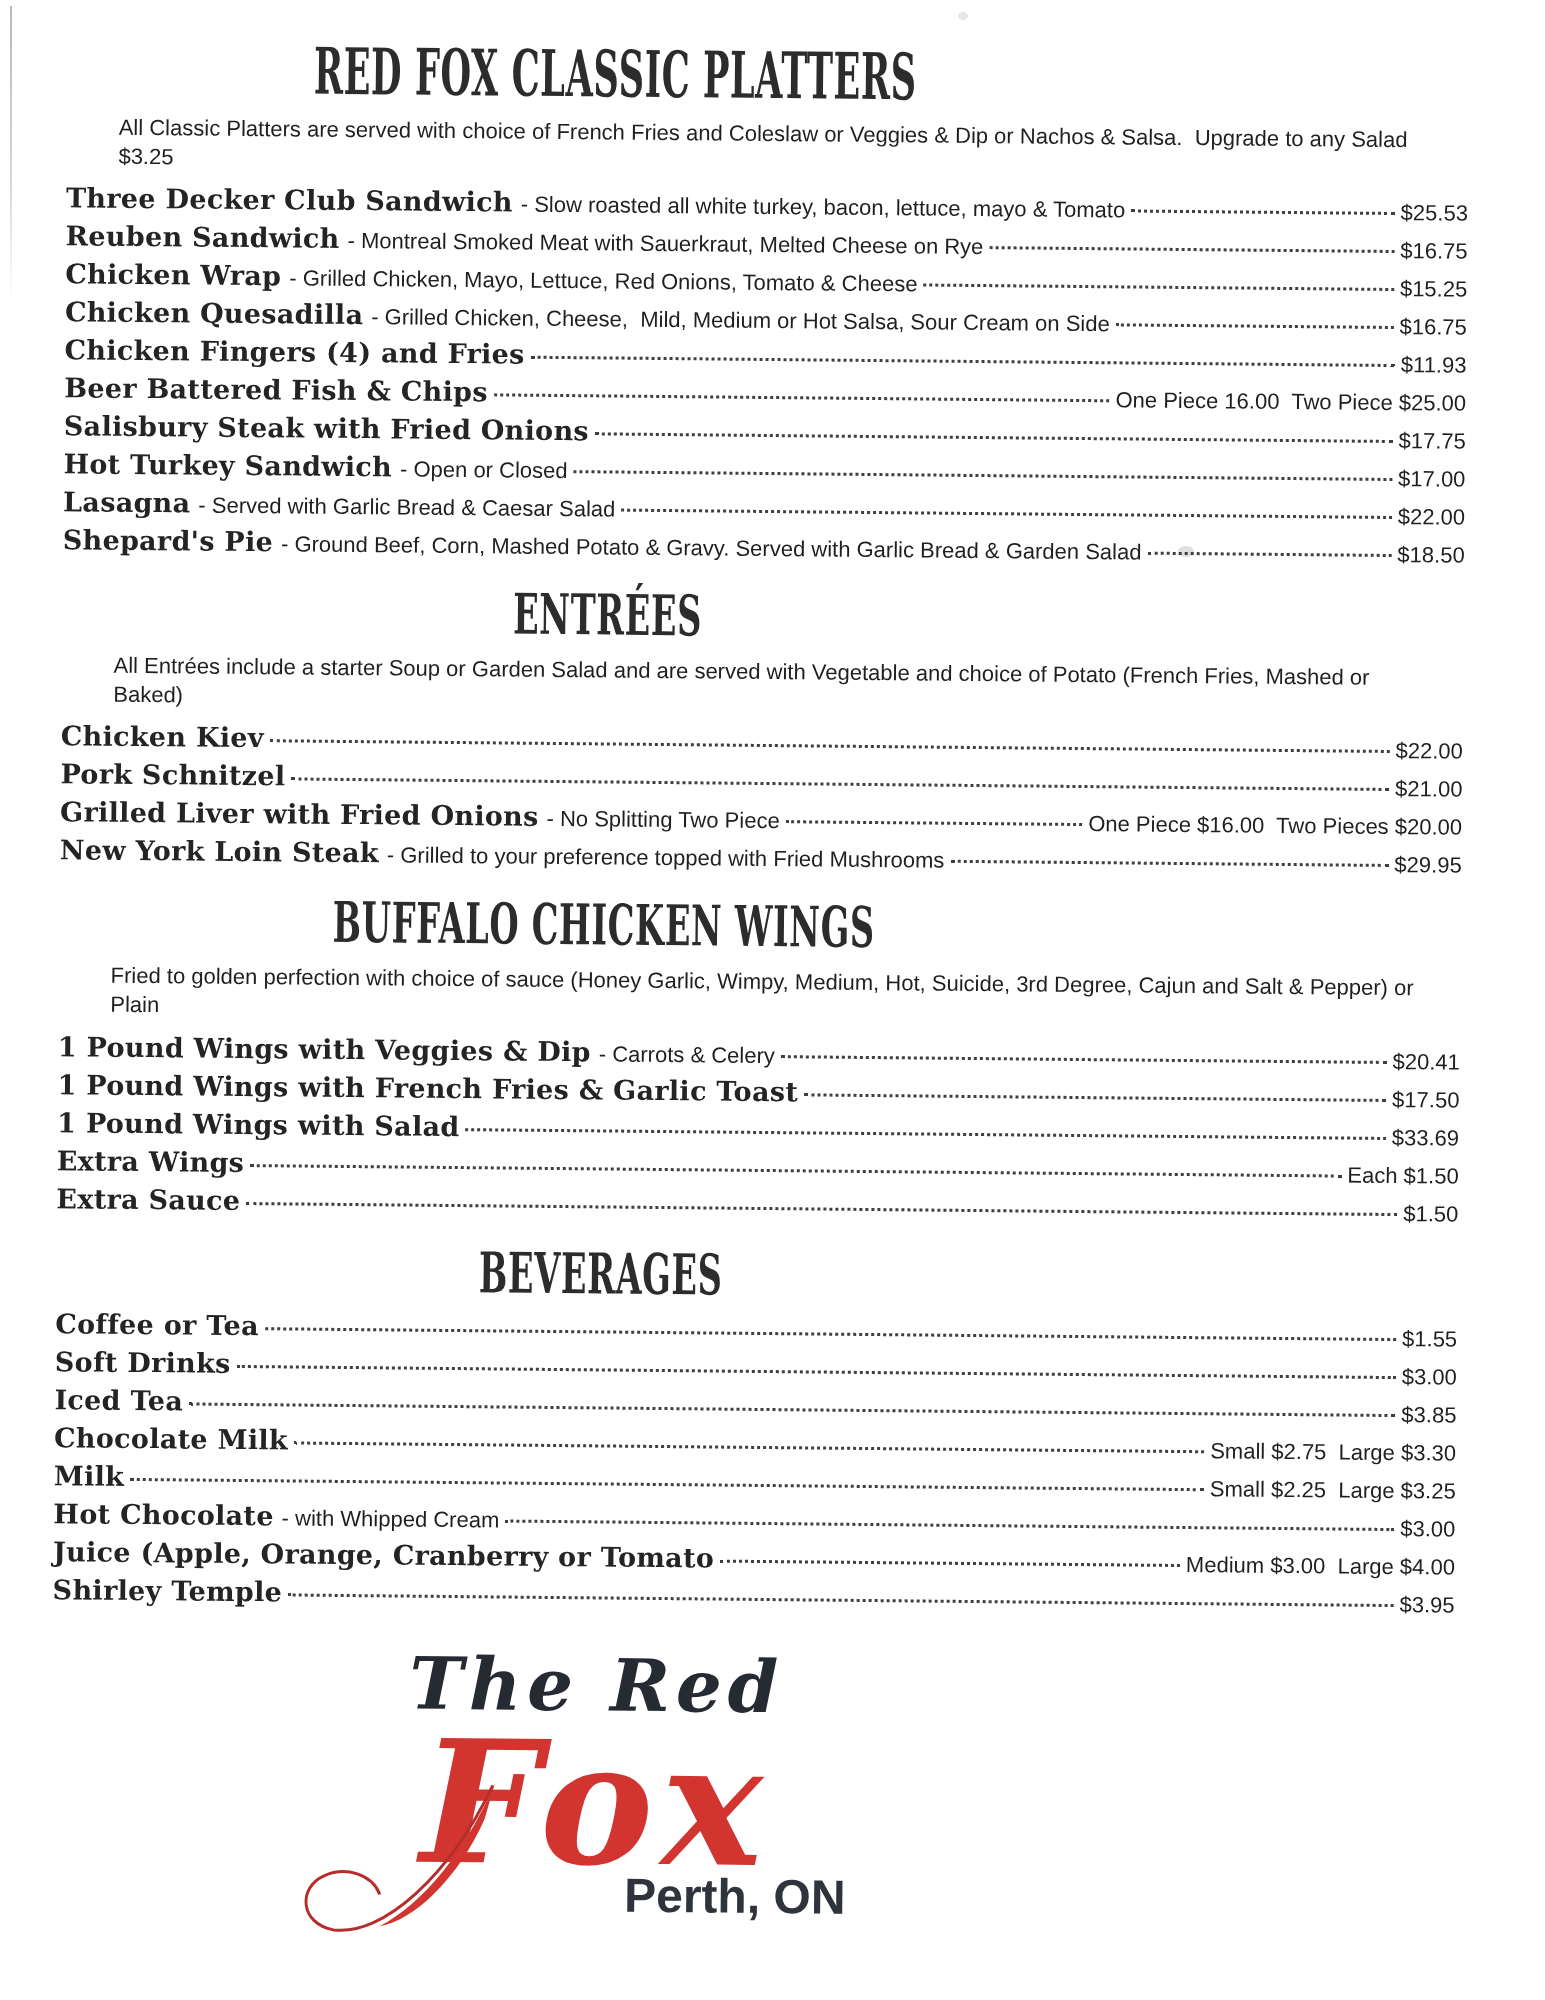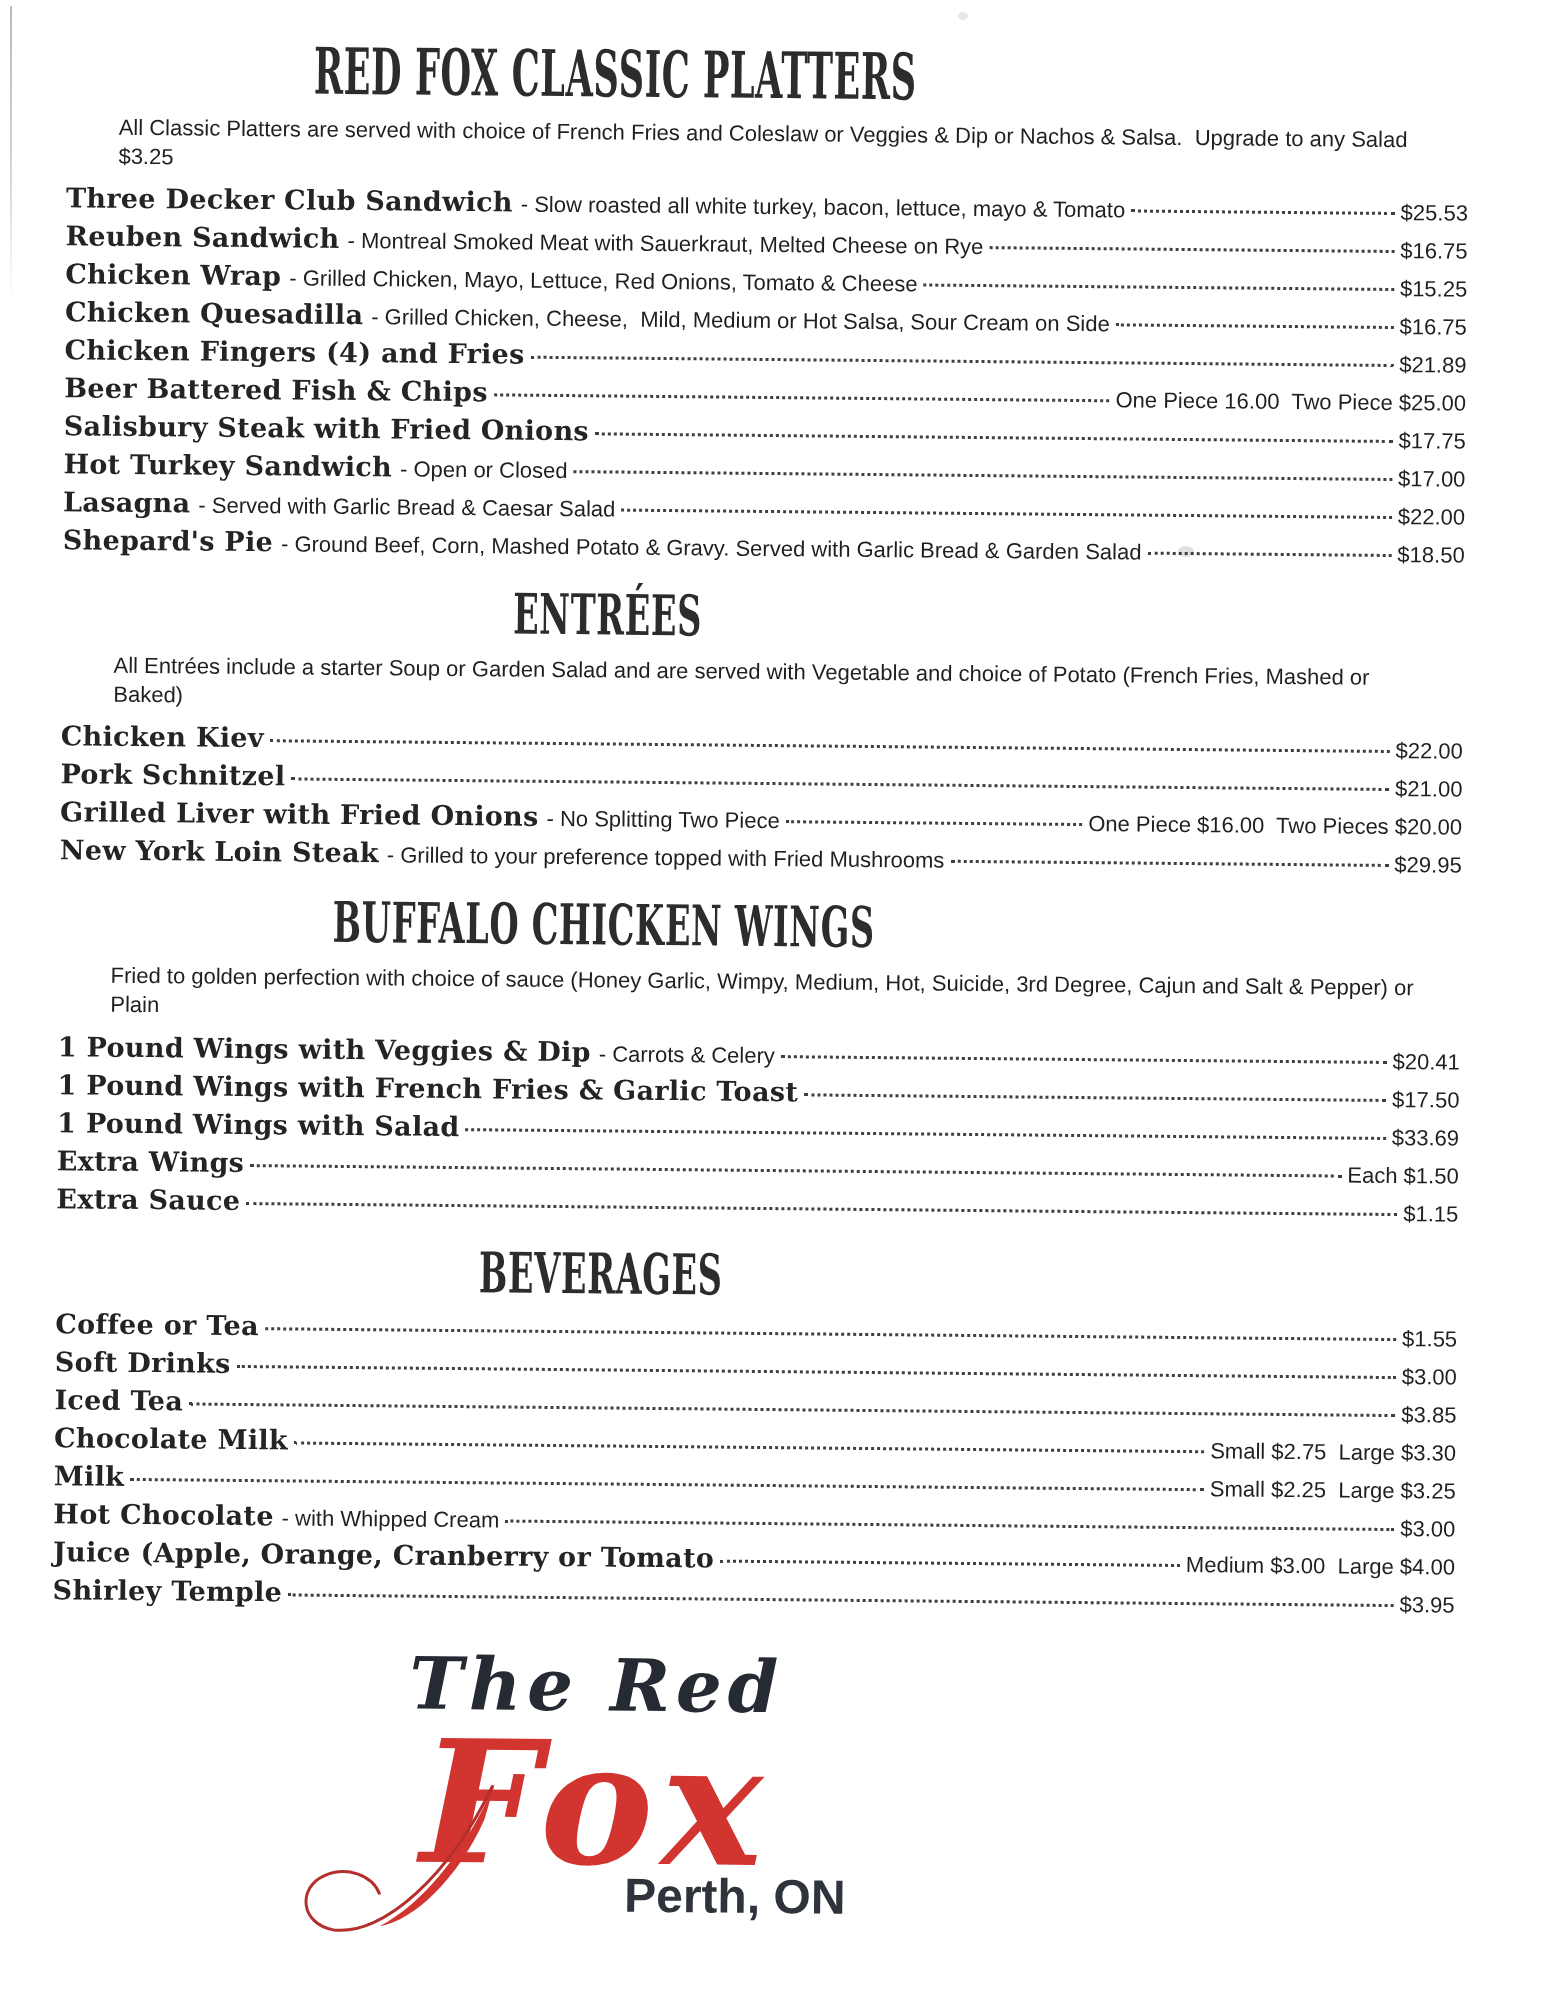--- a/index.html
+++ b/index.html
@@ -97,21 +97,21 @@
           </div>
           <div class="row">
             <span class="item-name">Chicken Quesadilla</span>
             <span class="item-desc">- Grilled Chicken, Cheese,  Mild, Medium or Hot Salsa, Sour Cream on Side</span>
             <span class="dots"></span>
             <span class="price">$16.75</span>
           </div>
           <div class="row">
             <span class="item-name">Chicken Fingers (4) and Fries</span>
             <span class="dots"></span>
-            <span class="price">$21.89</span>
+            <span class="price">$11.93</span>
           </div>
           <div class="row">
             <span class="item-name">Beer Battered Fish &amp; Chips</span>
             <span class="dots"></span>
             <span class="price">One Piece 16.00  Two Piece $25.00</span>
           </div>
           <div class="row">
             <span class="item-name">Salisbury Steak with Fried Onions</span>
             <span class="dots"></span>
             <span class="price">$17.75</span>
@@ -181,21 +181,21 @@
             <span class="price">$33.69</span>
           </div>
           <div class="row">
             <span class="item-name">Extra Wings</span>
             <span class="dots"></span>
             <span class="price">Each $1.50</span>
           </div>
           <div class="row">
             <span class="item-name">Extra Sauce</span>
             <span class="dots"></span>
-            <span class="price">$1.15</span>
+            <span class="price">$1.50</span>
           </div>
         </section>
         <section>
           <div class="h2-wrap"><div class="h2">BEVERAGES</div></div>
           <div class="row">
             <span class="item-name">Coffee or Tea</span>
             <span class="dots"></span>
             <span class="price">$1.55</span>
           </div>
           <div class="row">

